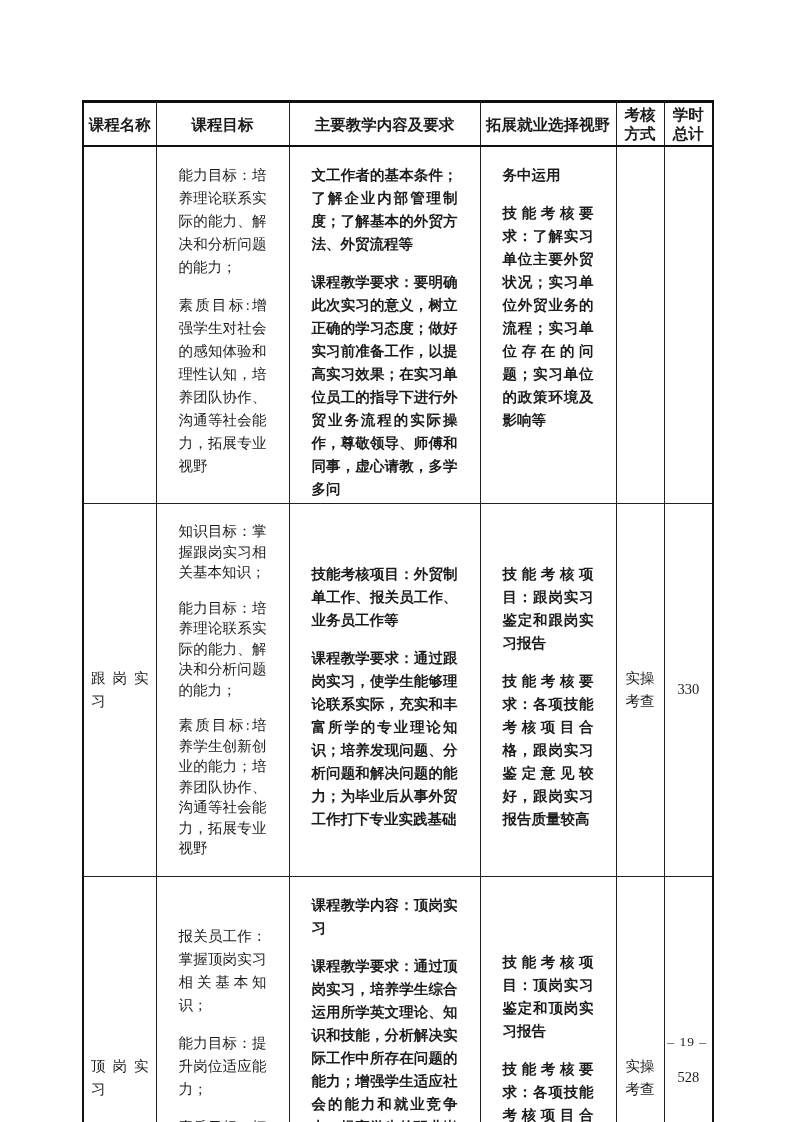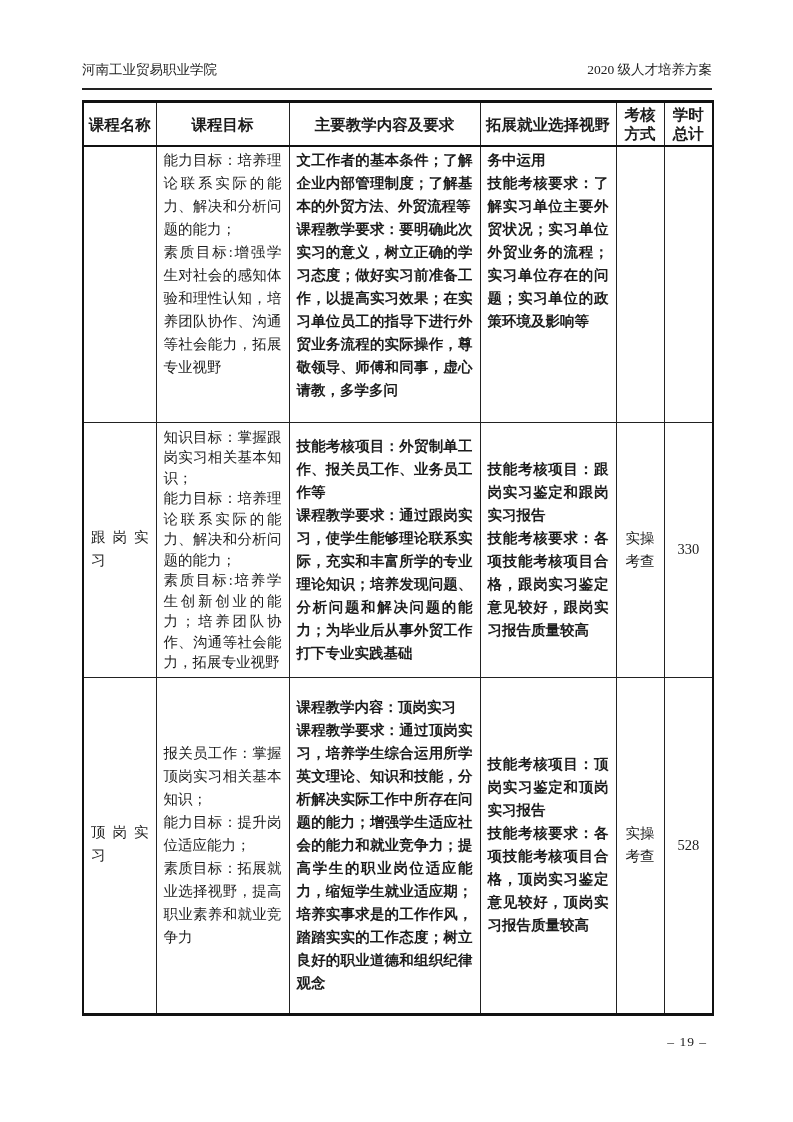--- a/index.html
+++ b/index.html
@@ -59,47 +59,43 @@
     vertical-align: middle;
     line-height: 19px;
     padding: 2px 3px;
   }
   .doc-table td {
     vertical-align: middle;
     line-height: 23px;
     text-align: justify;
   }
   .row-cont td { vertical-align: top; }
-  .doc-table td p { margin: 0; }
+  .doc-table td p { margin: 15px; }
   .para-gap p { margin: 0 0 23px 0; font-weight: bold; }
   .para-gap p:last-child { margin-bottom: 0; }
   .tight { line-height: 20.5px !important; }
   .cell-center {
     text-align: center !important;
     vertical-align: middle !important;
   }
-  .course-col { text-align: left; font-family: Liberation Mono, monospace; }
+  .course-col { text-align: left; }
   
   .page-footer {
     position: absolute;
     top: 1034px;
     right: 86px;
     font-size: 13.5px;
     letter-spacing: 1px;
   }
 </style>
 </head>
 <body>
 
 <div class="page">
 
-  <div class="page-header">
-    <span>河南工业贸易职业学院</span>
-    <span>2020 级人才培养方案</span>
-  </div>
 
   <table class="doc-table">
     <colgroup>
       <col style="width:73px">
       <col style="width:133px">
       <col style="width:191px">
       <col style="width:136px">
       <col style="width:48px">
       <col style="width:49px">
     </colgroup>

